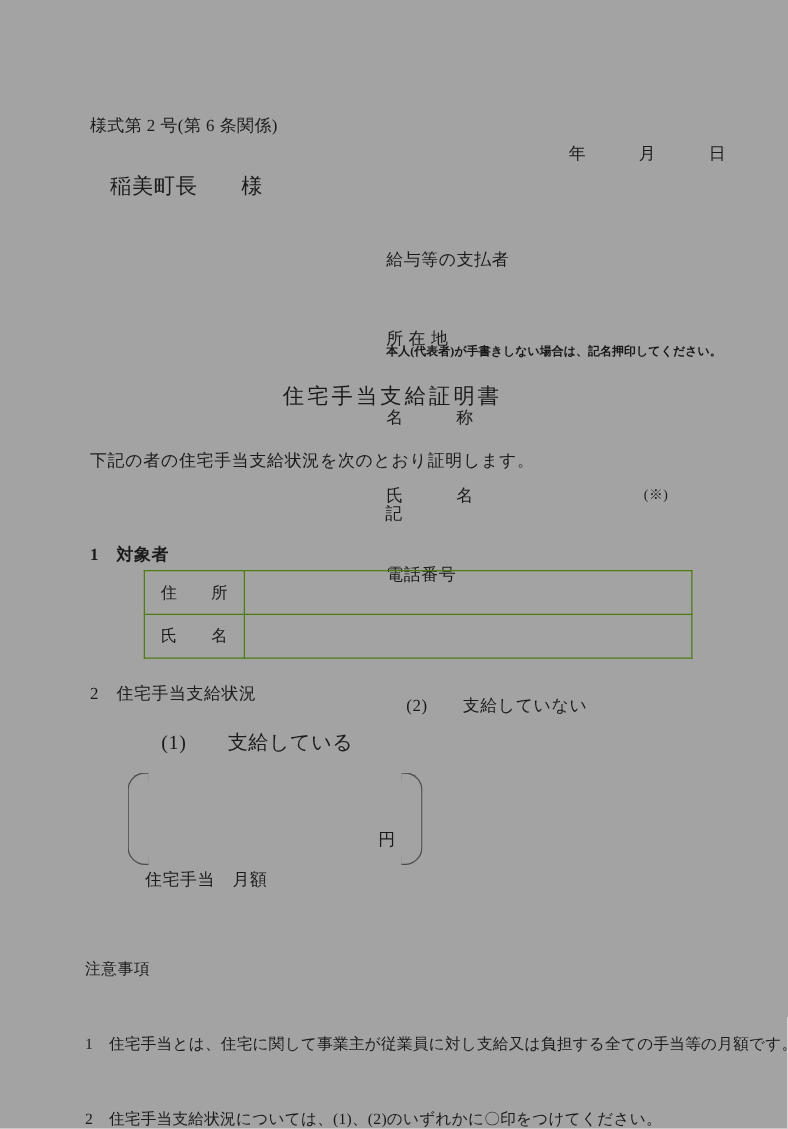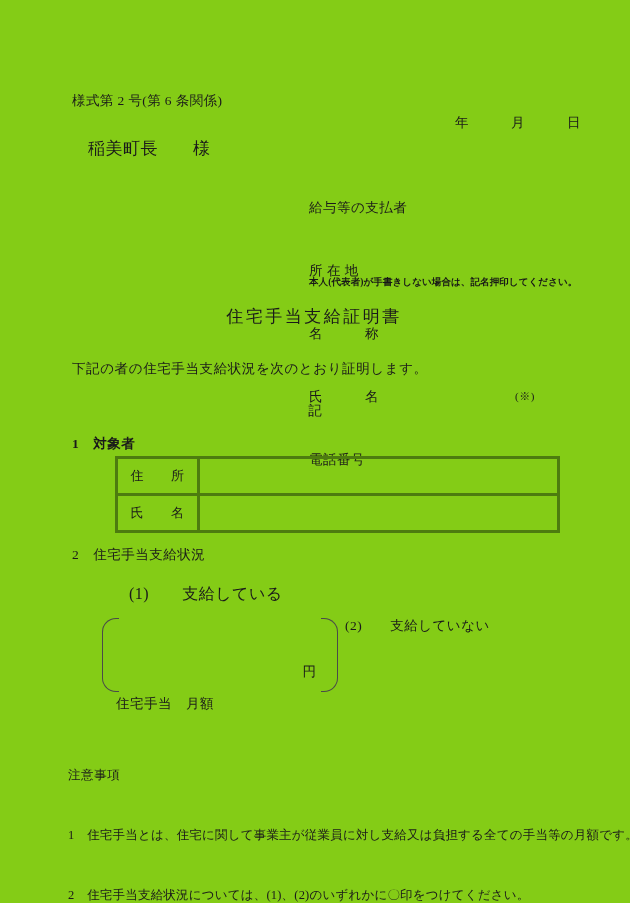--- a/index.html
+++ b/index.html
@@ -8,21 +8,21 @@
     background: #ffffff;
   }
   body {
     font-family: "Liberation Serif", "DejaVu Serif", serif;
     color: #1a1a1a;
   }
   #page {
     position: relative;
     width: 630px;
     height: 903px;
-    background: #84cc16;
+    background: #a3a3a3;
     overflow: hidden;
   }
   .abs { position: absolute; white-space: pre; }
 
   
   .form-no {
     left: 72px; top: 92px;
     font-size: 13.5px;
     letter-spacing: 0.4px;
   }
@@ -96,37 +96,37 @@
   }
 
   
   .subject-table {
     left: 115px; top: 456px;
     width: 432px;
     border-collapse: collapse;
     table-layout: fixed;
   }
   .subject-table td {
-    border: 3px solid #4d7c0f;
+    border: 1px solid #4d7c0f;
     height: 32px;
     font-size: 13px;
     letter-spacing: 0.5px;
   }
   .subject-table td.label {
     width: 77px;
     text-align: center;
     vertical-align: middle;
   }
   .subject-table td.value {
     width: 355px;
   }
 
   
   .opt1 { left: 129px; top: 584px; font-size: 16px; letter-spacing: 0.5px; }
-  .opt2 { left: 325px; top: 617px; font-size: 13.5px; letter-spacing: 0.5px; margin-left: 20px; }
+  .opt2 { left: 325px; top: 556px; font-size: 13.5px; letter-spacing: 0.5px; }
 
   
   .brace-box {
     left: 102px; top: 618px;
     width: 236px; height: 72px;
   }
   .brace {
     position: absolute;
     top: 0;
     width: 16px;

